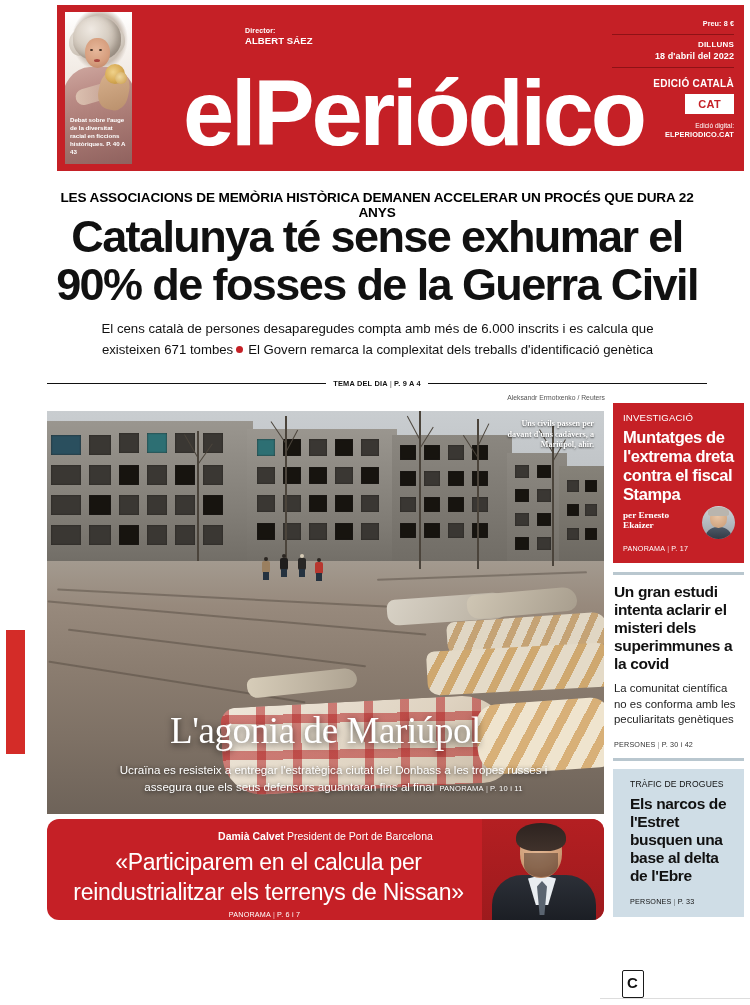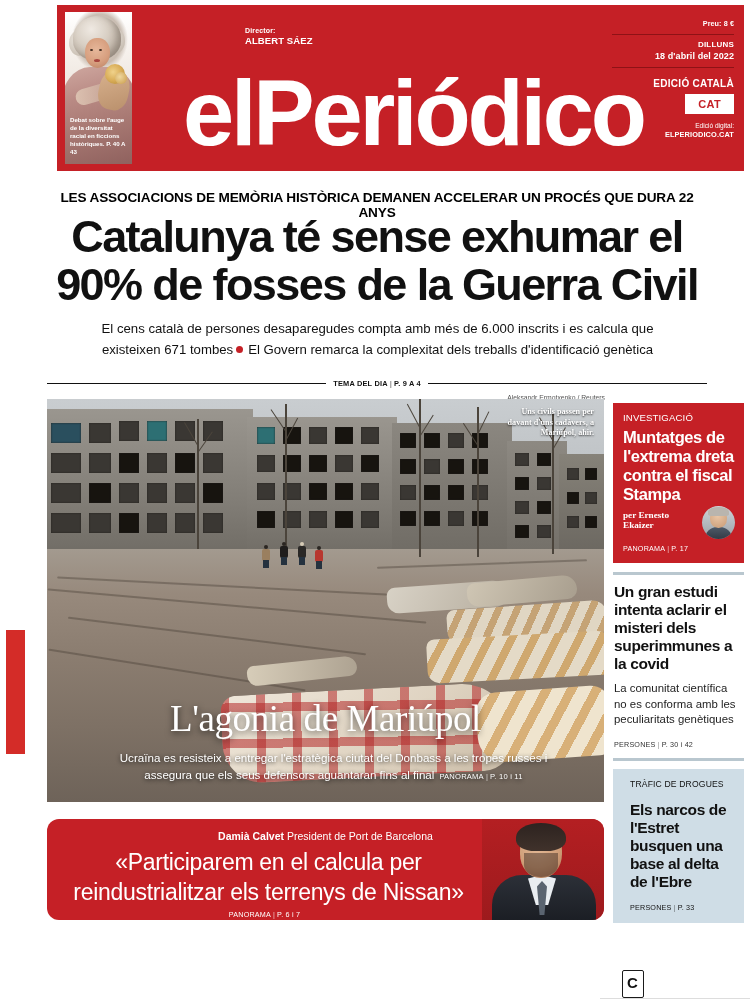--- a/index.html
+++ b/index.html
@@ -72,21 +72,21 @@
   .divider{position:absolute;left:47px;top:377px;width:660px;height:12px;display:flex;align-items:center;gap:7px;}
   .divider .ln{flex:1;height:1px;background:#111;}
   .divider .txt{font-size:7.4px;font-weight:700;letter-spacing:.2px;white-space:nowrap;}
   .divider .txt .sep{color:#888;margin:0 2px;}
 
   
   .leftbar{position:absolute;left:6px;top:630px;width:19px;height:124px;background:#d42c28;}
 
   
   .credit{position:absolute;left:420px;top:394px;width:185px;text-align:right;font-size:6.8px;color:#555;}
-  .photo{position:absolute;left:47px;top:399px;width:557px;height:403px;overflow:hidden;background:#be185d;}
+  .photo{position:absolute;left:47px;top:411px;width:557px;height:403px;overflow:hidden;background:#be185d;}
   .ph-sky{position:absolute;left:0;top:0;width:557px;height:150px;
       background:linear-gradient(180deg,#c9cdd0 0%,#bcc0c3 60%,#b3b6b8 100%);}
   .ph-block{position:absolute;top:10px;background:linear-gradient(180deg,#9a968f 0%,#817d76 60%,#6d6962 100%);}
   .b1{left:-4px;width:210px;height:155px;}
   .b2{left:200px;width:150px;height:150px;top:18px;}
   .b3{left:345px;width:120px;height:140px;top:24px;background:linear-gradient(180deg,#8b8780 0%,#6e6a63 100%);}
   .b4{left:460px;width:60px;height:120px;top:42px;background:linear-gradient(180deg,#8d8982 0%,#726e67 100%);}
   .b5{left:512px;width:48px;height:105px;top:55px;background:linear-gradient(180deg,#868279,#6a665f);}
   .win{position:absolute;background:#3a3733;box-shadow:inset 0 0 2px #23201d;}
   .win.lit{background:#2a4f5e;}
@@ -155,21 +155,21 @@
 
   .hr-thin{height:3px;background:#b9c7cf;margin:9px 0 8px;}
   .story{padding:0 1px;}
   .story .ttl{font-size:15.5px;line-height:18px;font-weight:700;letter-spacing:-.35px;color:#111;}
   .story .sub{font-size:11.4px;line-height:15.5px;color:#222;margin-top:8px;}
   .story .ref{font-size:7.2px;letter-spacing:.2px;color:#333;margin-top:12px;}
   .story .ref .sep{opacity:.55;margin:0 2px;}
 
   .bluebox{background:#cfdde6;color:#111;padding:10px 17px 11px;}
   .bluebox .kick{font-size:8.6px;letter-spacing:.15px;}
-  .bluebox .ttl{font-size:15.5px;line-height:18px;font-weight:700;letter-spacing:-.35px;margin-top:12px;}
+  .bluebox .ttl{font-size:15.5px;line-height:18px;font-weight:700;letter-spacing:-.35px;margin-top:6px;}
   .bluebox .ref{font-size:7.2px;letter-spacing:.2px;margin-top:12px;}
   .bluebox .ref .sep{opacity:.55;margin:0 2px;}
 
   
   .footicon{position:absolute;left:622px;top:970px;width:20px;height:26px;
       border:1.6px solid #1a1a1a;border-radius:2px;background:#fff;}
   .footicon::after{content:"C";position:absolute;left:4px;top:3px;font-size:15px;font-weight:700;
       line-height:17px;color:#111;font-family:"Liberation Sans",sans-serif;}
   .footrule{position:absolute;left:600px;top:998px;width:150px;height:1px;background:#ddd;}
 </style>

